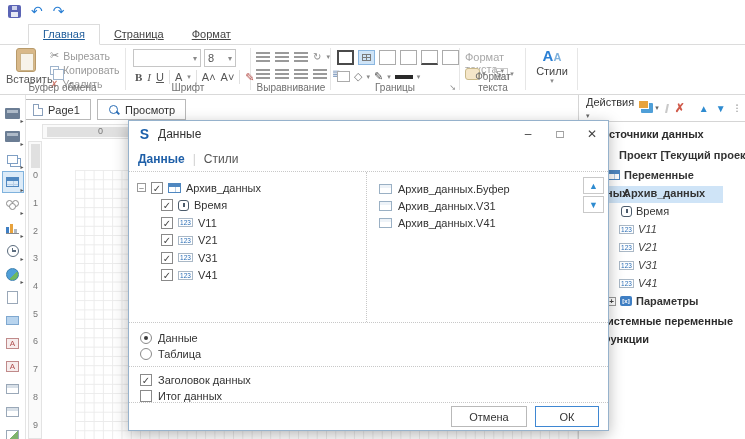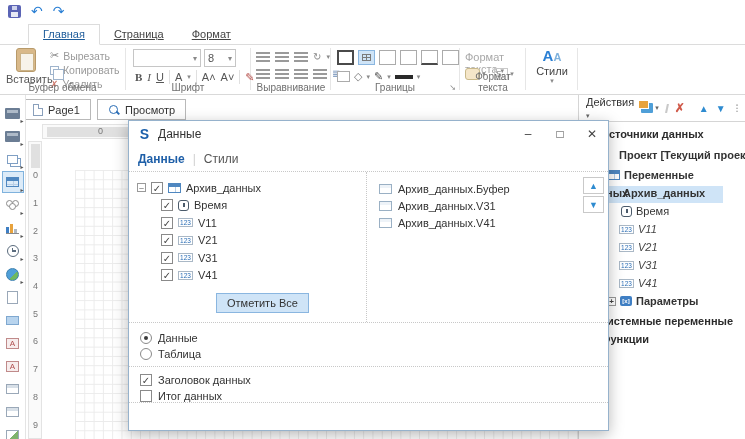--- a/index.html
+++ b/index.html
@@ -523,21 +523,20 @@
           <span>Архив_данных.V41</span>
         </div>
     </div>
 
     <div class="updown">
       <span class="udbtn">▲</span>
       <span class="udbtn">▼</span>
     </div>
 
     <div class="d-btns">
-      <span class="btn hl">Отметить Все</span>
     </div>
   </div>
 
   <div class="d-radio">
     <div class="rrow">
         <span class="radio sel"></span>
         <span>Данные</span>
       </div>
     <div class="rrow">
         <span class="radio"></span>
@@ -549,13 +548,17 @@
     <div class="rrow">
         <span class="cb">✓</span>
         <span>Заголовок данных</span>
       </div>
     <div class="rrow">
         <span class="cb"></span>
         <span>Итог данных</span>
       </div>
   </div>
 
+  <div class="d-footer">
+    <span class="btn cancel">Отмена</span>
+    <span class="btn ok">ОК</span>
+  </div>
 </div>
 
 </body></html>

